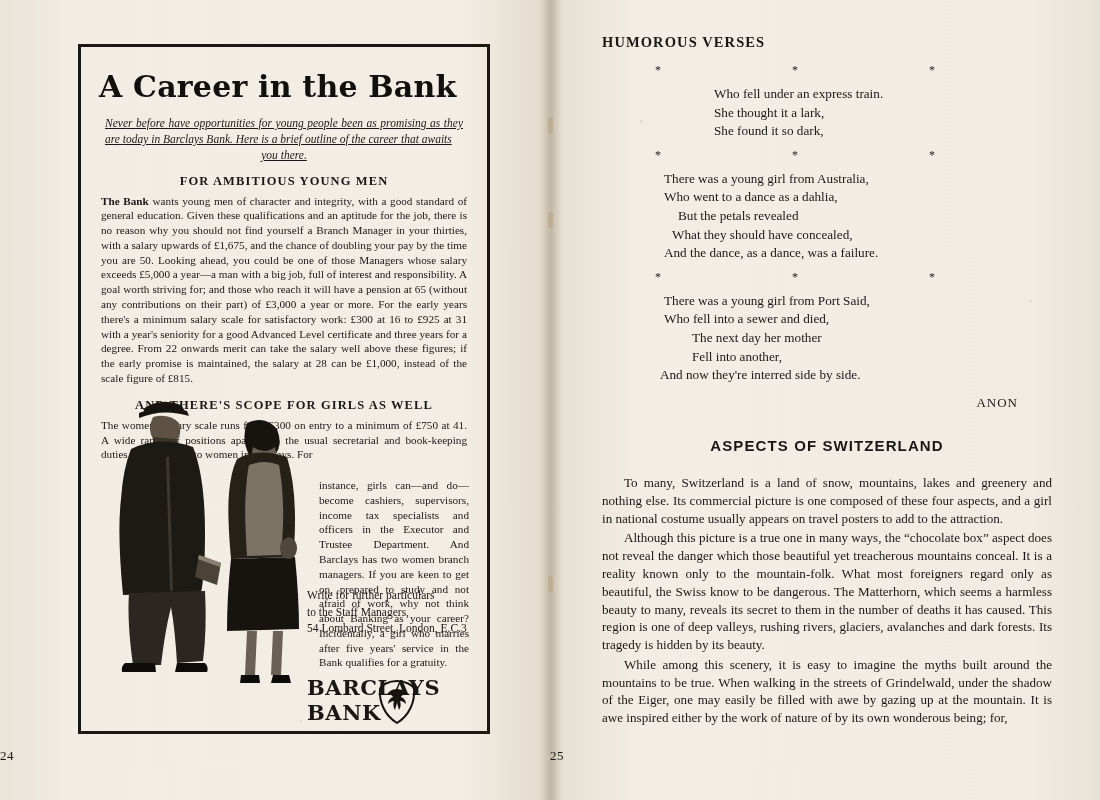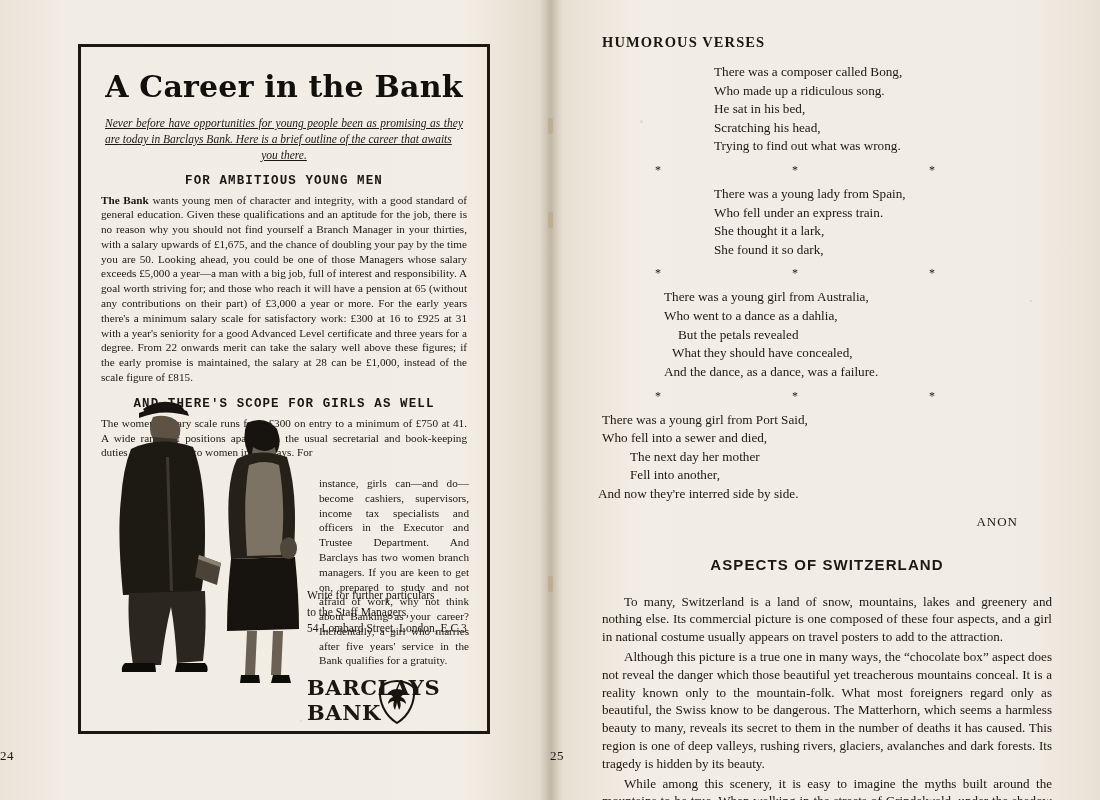--- a/index.html
+++ b/index.html
@@ -67,21 +67,20 @@
     box-sizing: border-box;
   }
   .ad-inner {
     position: relative;
     width: 100%;
     height: 100%;
     padding: 14px 18px 0 18px;
     box-sizing: border-box;
   }
   .ad-title {
-    text-align: center;
     font-family: "DejaVu Serif", serif;
     font-weight: bold;
     font-size: 30px;
     letter-spacing: .2px;
     margin: 8px 0 12px 0;
     color: #12100d;
   }
   .ad-standfirst {
     font-family: "Liberation Serif", serif;
     font-style: italic;
@@ -91,21 +90,21 @@
     margin: 0 6px 10px 6px;
     color: #1b1713;
     text-decoration: underline;
   }
   .ad-standfirst .last-line {
     display: block;
     text-align: center;
   }
   .ad-head {
     text-align: center;
-    font-family: Liberation Mono, monospace;
+    font-family: Liberation Serif, serif;
     font-weight: bold;
     font-size: 12.5px;
     letter-spacing: 1.1px;
     margin: 6px 0 5px 0;
   }
   .ad-body {
     font-size: 11.2px;
     line-height: 1.32;
     text-align: justify;
     margin: 0 2px;
@@ -317,50 +316,42 @@
     </div>
 
     <div class="page-num">24</div>
   </div>
 
   <div class="page page-right">
     <div class="r-wrap">
 
       <div class="sec-title">HUMOROUS  VERSES</div>
 
+
+      <div class="stars">*&nbsp;*&nbsp;*</div>
+
       <div class="verse" style="margin-left:112px">
-        <div>There was a composer called Bong,</div>
-        <div>Who made up a ridiculous song.</div>
-        <div>He sat in his bed,</div>
-        <div>Scratching his head,</div>
-        <div>Trying to find out what was wrong.</div>
-      </div>
-
-      <div class="stars">*&nbsp;*&nbsp;*</div>
-
-      <div class="verse" style="margin-left:112px">
-        <div>There was a young lady from Spain,</div>
         <div>Who fell under an express train.</div>
         <div>She thought it a lark,</div>
         <div>She found it so dark,</div>
       </div>
 
       <div class="stars">*&nbsp;*&nbsp;*</div>
 
       <div class="verse" style="margin-left:62px">
         <div>There was a young girl from Australia,</div>
         <div>Who went to a dance as a dahlia,</div>
         <div style="margin-left:14px">But the petals revealed</div>
         <div style="margin-left:8px">What they should have concealed,</div>
         <div>And the dance, as a dance, was a failure.</div>
       </div>
 
       <div class="stars">*&nbsp;*&nbsp;*</div>
 
-      <div class="verse" style="">
+      <div class="verse" style="margin-left:62px">
         <div>There was a young girl from Port Said,</div>
         <div>Who fell into a sewer and died,</div>
         <div style="margin-left:28px">The next day her mother</div>
         <div style="margin-left:28px">Fell into another,</div>
         <div style="margin-left:-4px">And now they're interred side by side.</div>
       </div>
 
       <div class="attrib">ANON</div>
 
       <div class="sec-title-2">ASPECTS  OF  SWITZERLAND</div>

